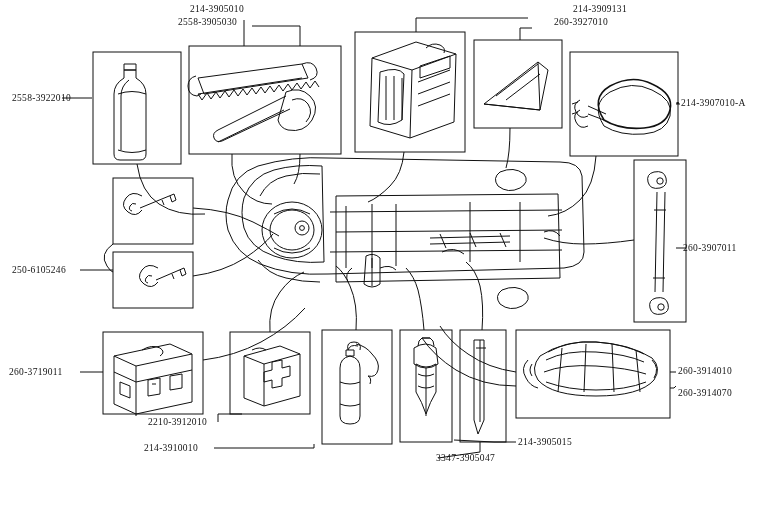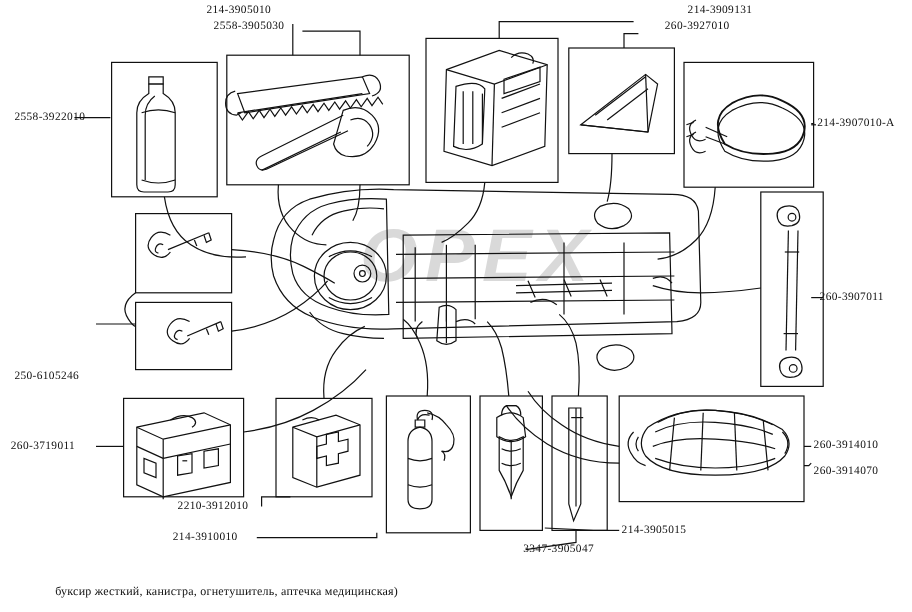--- a/index.html
+++ b/index.html
@@ -56,21 +56,20 @@
     letter-spacing: 6px;
     user-select: none;
     pointer-events: none;
   }
 </style>
 </head>
 <body>
 
 <div id="sheet">
 
-  <div class="wm">OPEX</div>
 
   <svg class="layer" viewBox="0 0 760 510">
     <g fill="none" stroke="#111" stroke-width="1">
 
       <rect x="93" y="52" width="88" height="112"></rect>
 
       <rect x="189" y="46" width="152" height="108"></rect>
 
       <rect x="355" y="32" width="110" height="120"></rect>
 
@@ -302,31 +301,30 @@
       <path d="M480 442 l0 10 l-42 6"></path>
       <path d="M482 330 q2 -26 -2 -44 q-4 -16 -14 -24"></path>
 
       <path d="M670 372 l6 0"></path>
       <path d="M670 388 l4 0 l2 -2"></path>
       <path d="M516 372 q-28 -4 -48 -18 q-18 -12 -28 -28"></path>
       <path d="M516 386 q-34 0 -60 -16 q-22 -14 -34 -32"></path>
     </g>
   </svg>
 
-  <div class="lbl" style="left:172px;top:4px;">214-3905010</div>
+  <div class="lbl" style="left:190px;top:4px;">214-3905010</div>
   <div class="lbl" style="left:178px;top:17px;">2558-3905030</div>
   <div class="lbl" style="left:530px;top:4px;margin-left:43px;">214-3909131</div>
   <div class="lbl" style="left:554px;top:17px;">260-3927010</div>
   <div class="lbl" style="left:12px;top:93px;">2558-3922010</div>
   <div class="lbl" style="left:681px;top:98px;">214-3907010-A</div>
   <div class="lbl" style="left:683px;top:243px;">260-3907011</div>
-  <div class="lbl" style="left:12px;top:265px;margin-top:44px;">250-6105246</div>
+  <div class="lbl" style="left:12px;top:265px;">250-6105246</div>
   <div class="lbl" style="left:9px;top:367px;">260-3719011</div>
   <div class="lbl" style="left:148px;top:417px;">2210-3912010</div>
   <div class="lbl" style="left:144px;top:443px;">214-3910010</div>
   <div class="lbl" style="left:518px;top:437px;">214-3905015</div>
   <div class="lbl" style="left:436px;top:453px;">3347-3905047</div>
   <div class="lbl" style="left:678px;top:366px;">260-3914010</div>
   <div class="lbl" style="left:678px;top:388px;text-align:right;">260-3914070</div>
 
-  <div class="cap" style="left:46px;top:488px;">буксир жесткий, канистра, огнетушитель, аптечка медицинская)</div>
 
 </div>
 
 </body></html>

